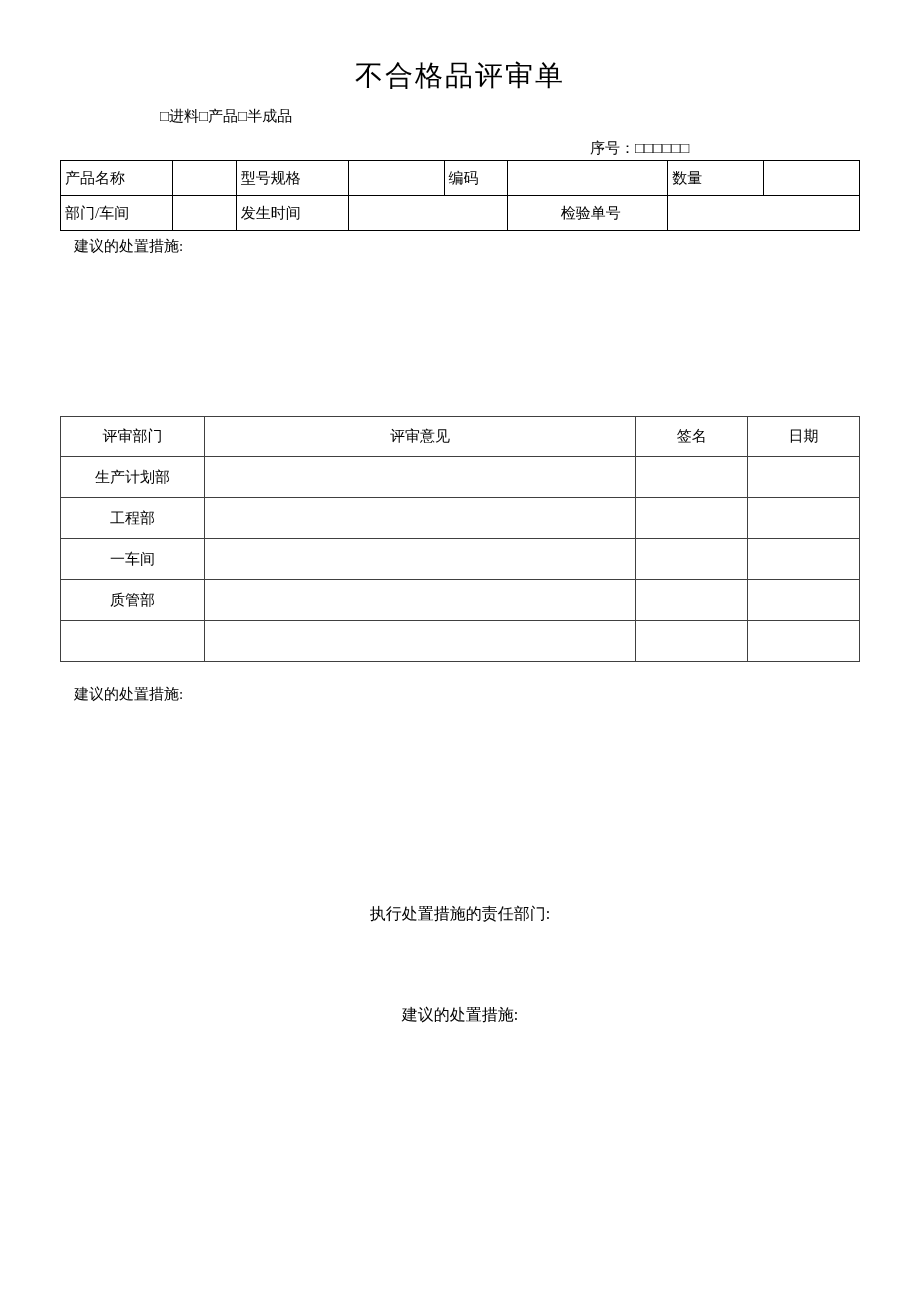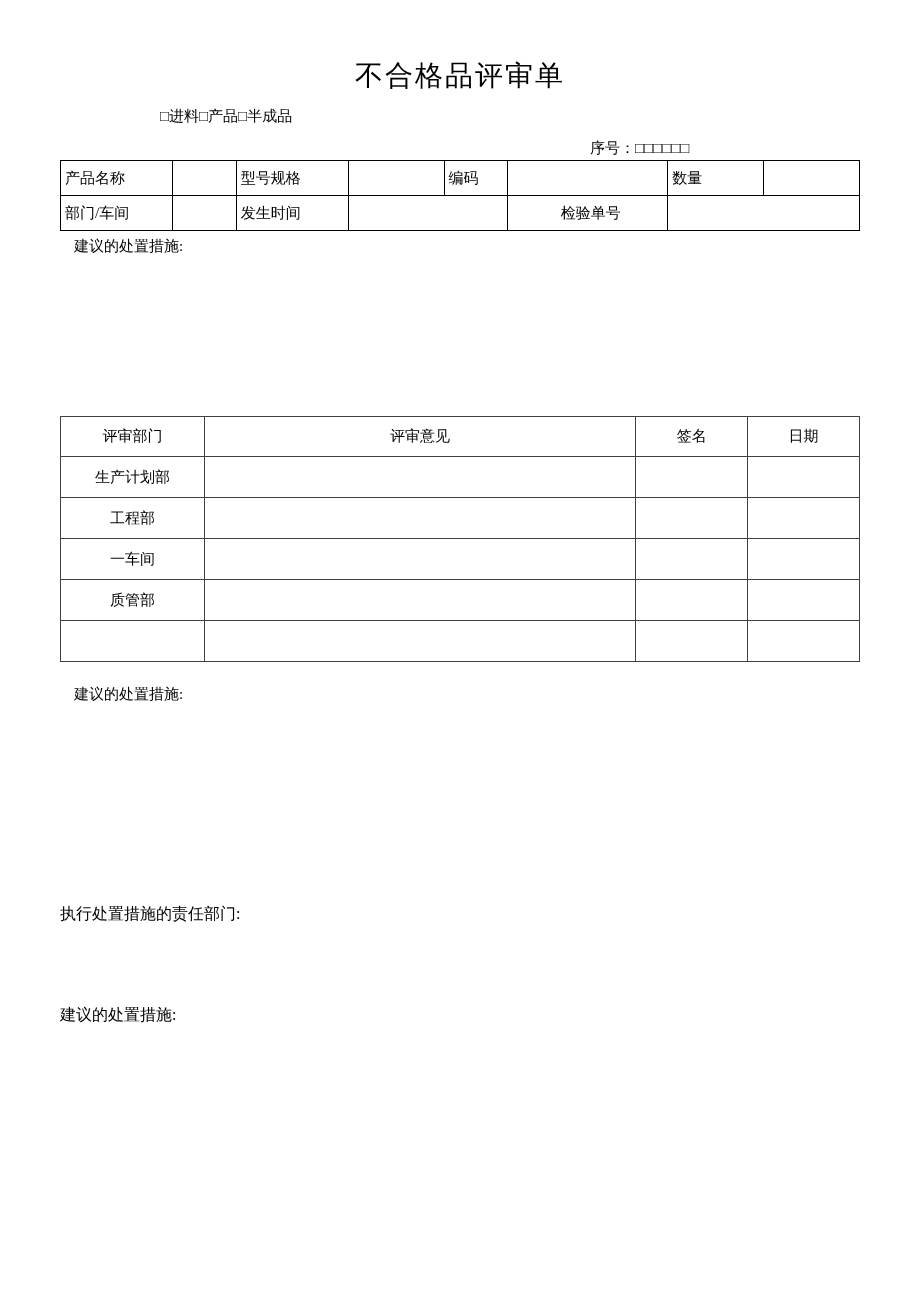--- a/index.html
+++ b/index.html
@@ -64,20 +64,21 @@
   .section-label2 {
     font-size: 15px;
     margin: 23px 0 0 14px;
   }
   .gap-200 {
     height: 200px;
   }
   .plain-line {
     font-size: 16px;
     margin: 0 0 0 0;
+    text-align: center;
   }
   .gap-80 {
     height: 80px;
   }
 </style>
 </head>
 <body>
 
 <div class="title">不合格品评审单</div>
 

